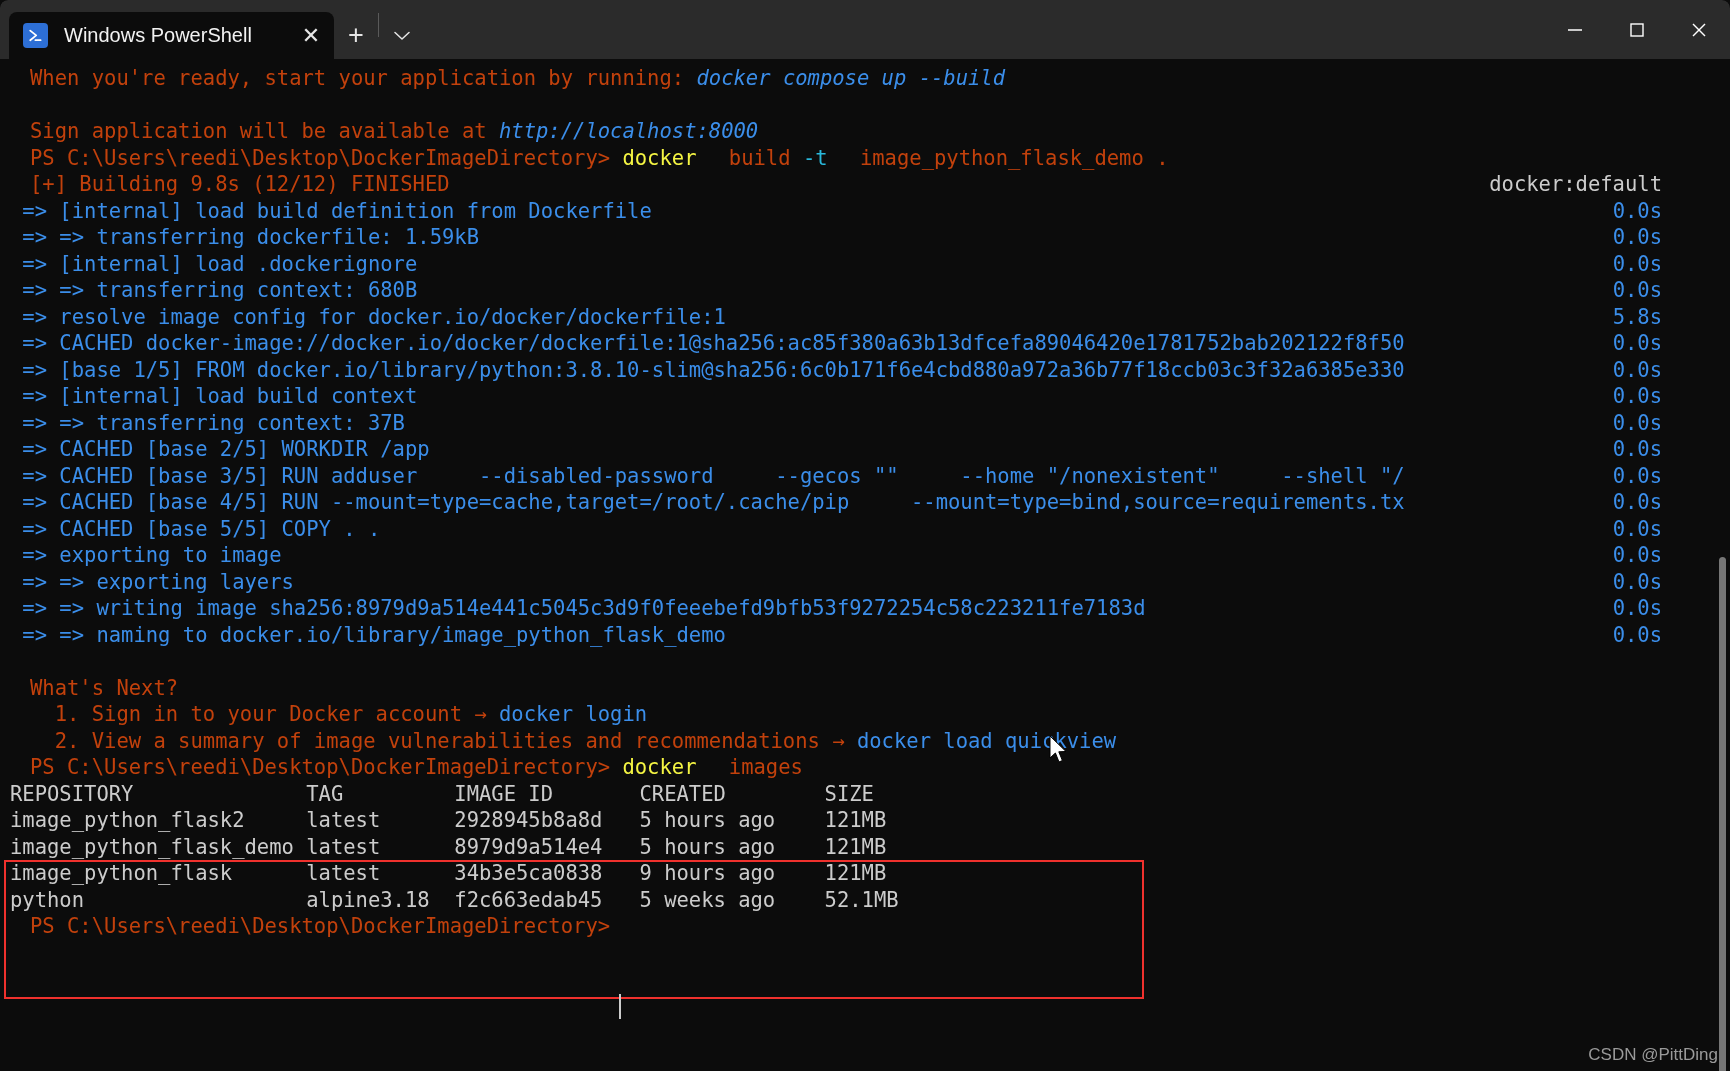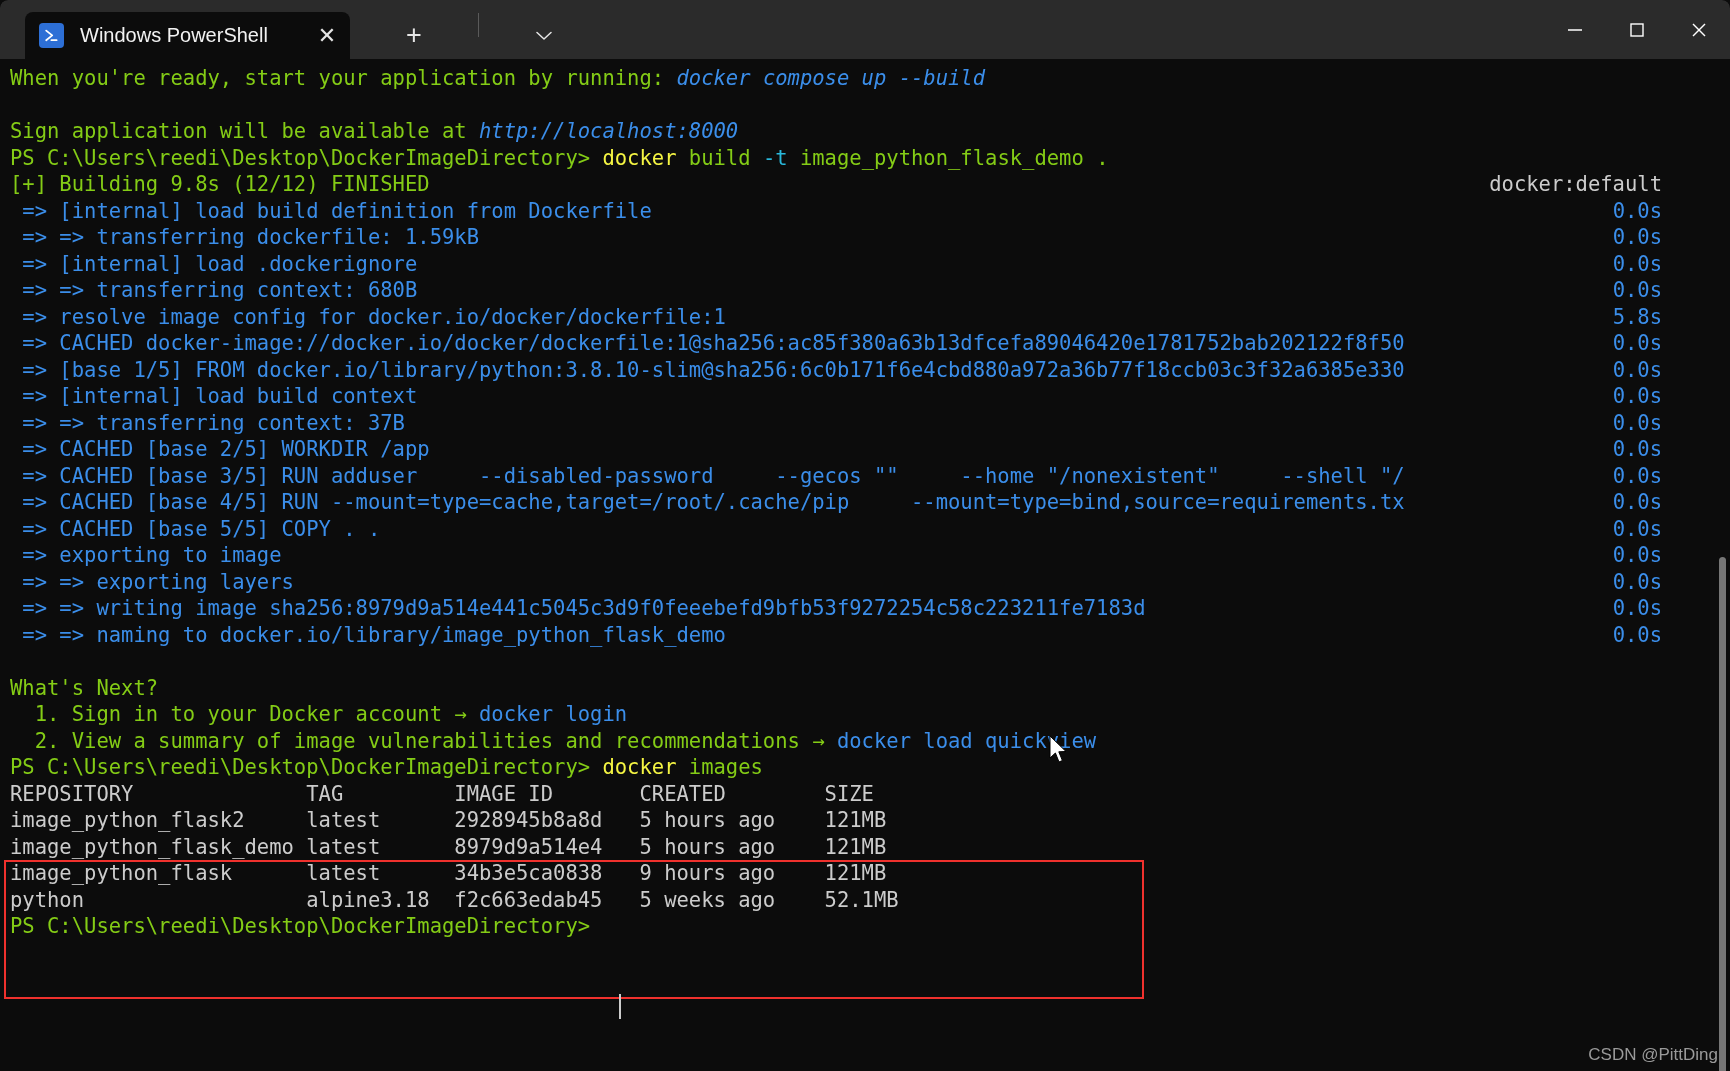--- a/index.html
+++ b/index.html
@@ -17,21 +17,21 @@
   }
 
   
   .titlebar{
     position:relative;
     height:59px;
     background:#2b2b2b;
     display:flex;align-items:flex-end;
     border-radius:8px 8px 0 0;
   }
-  .tabstrip{display:flex;align-items:flex-end;height:59px;padding-left:25px;flex:0 0 auto;gap:42px;}
+  .tabstrip{display:flex;align-items:flex-end;height:59px;padding-left:9px;flex:0 0 auto;}
   .tab{
     display:flex;align-items:center;
     height:47px;
     background:#0c0c0c;
     border-radius:8px 8px 0 0;
     padding:0 6px 0 14px;
     min-width:325px;
     box-sizing:border-box;
   }
   .tab-icon{
@@ -91,21 +91,21 @@
     font-size:20.5px;
     white-space:pre;
     color:#cccccc;
     padding-left:10px;
     letter-spacing:0px;
   }
   .blue{color:#3b8eea;}
   .blue-i{color:#3b8eea;font-style:italic;}
   .yellow{color:#f5f543;text-align:right;}
   .cyan{color:#29b8db;}
-  .white{color:#84cc16;}
+  .white{color:#c2410c;margin-left:20px;}
 
   
   .row{position:relative;height:26.5px;}
   .row .txt{
     position:absolute;left:10px;top:0;
     height:26.5px;line-height:26.5px;font-size:20.5px;white-space:pre;
   }
   .row .tm{
     position:absolute;top:0;
     right:68px;

